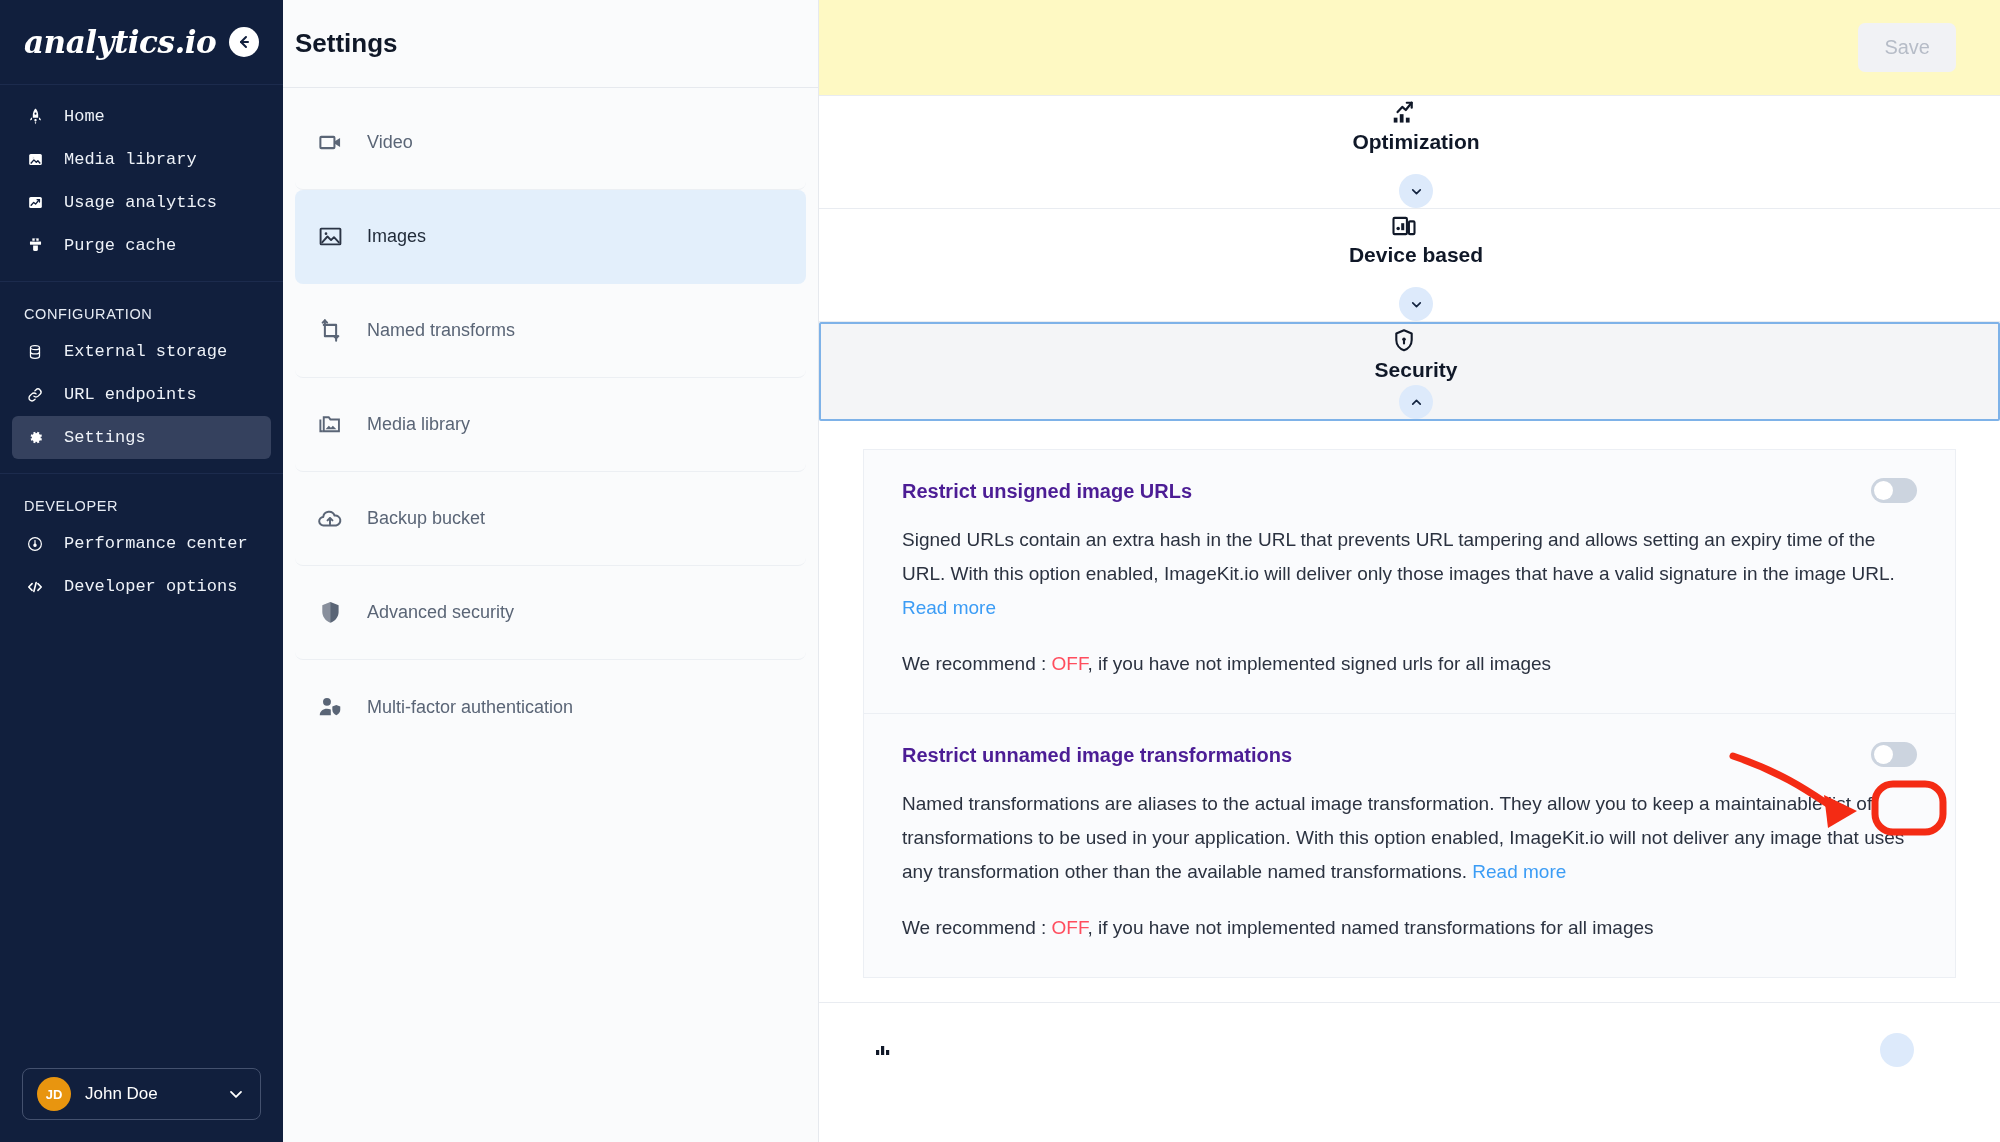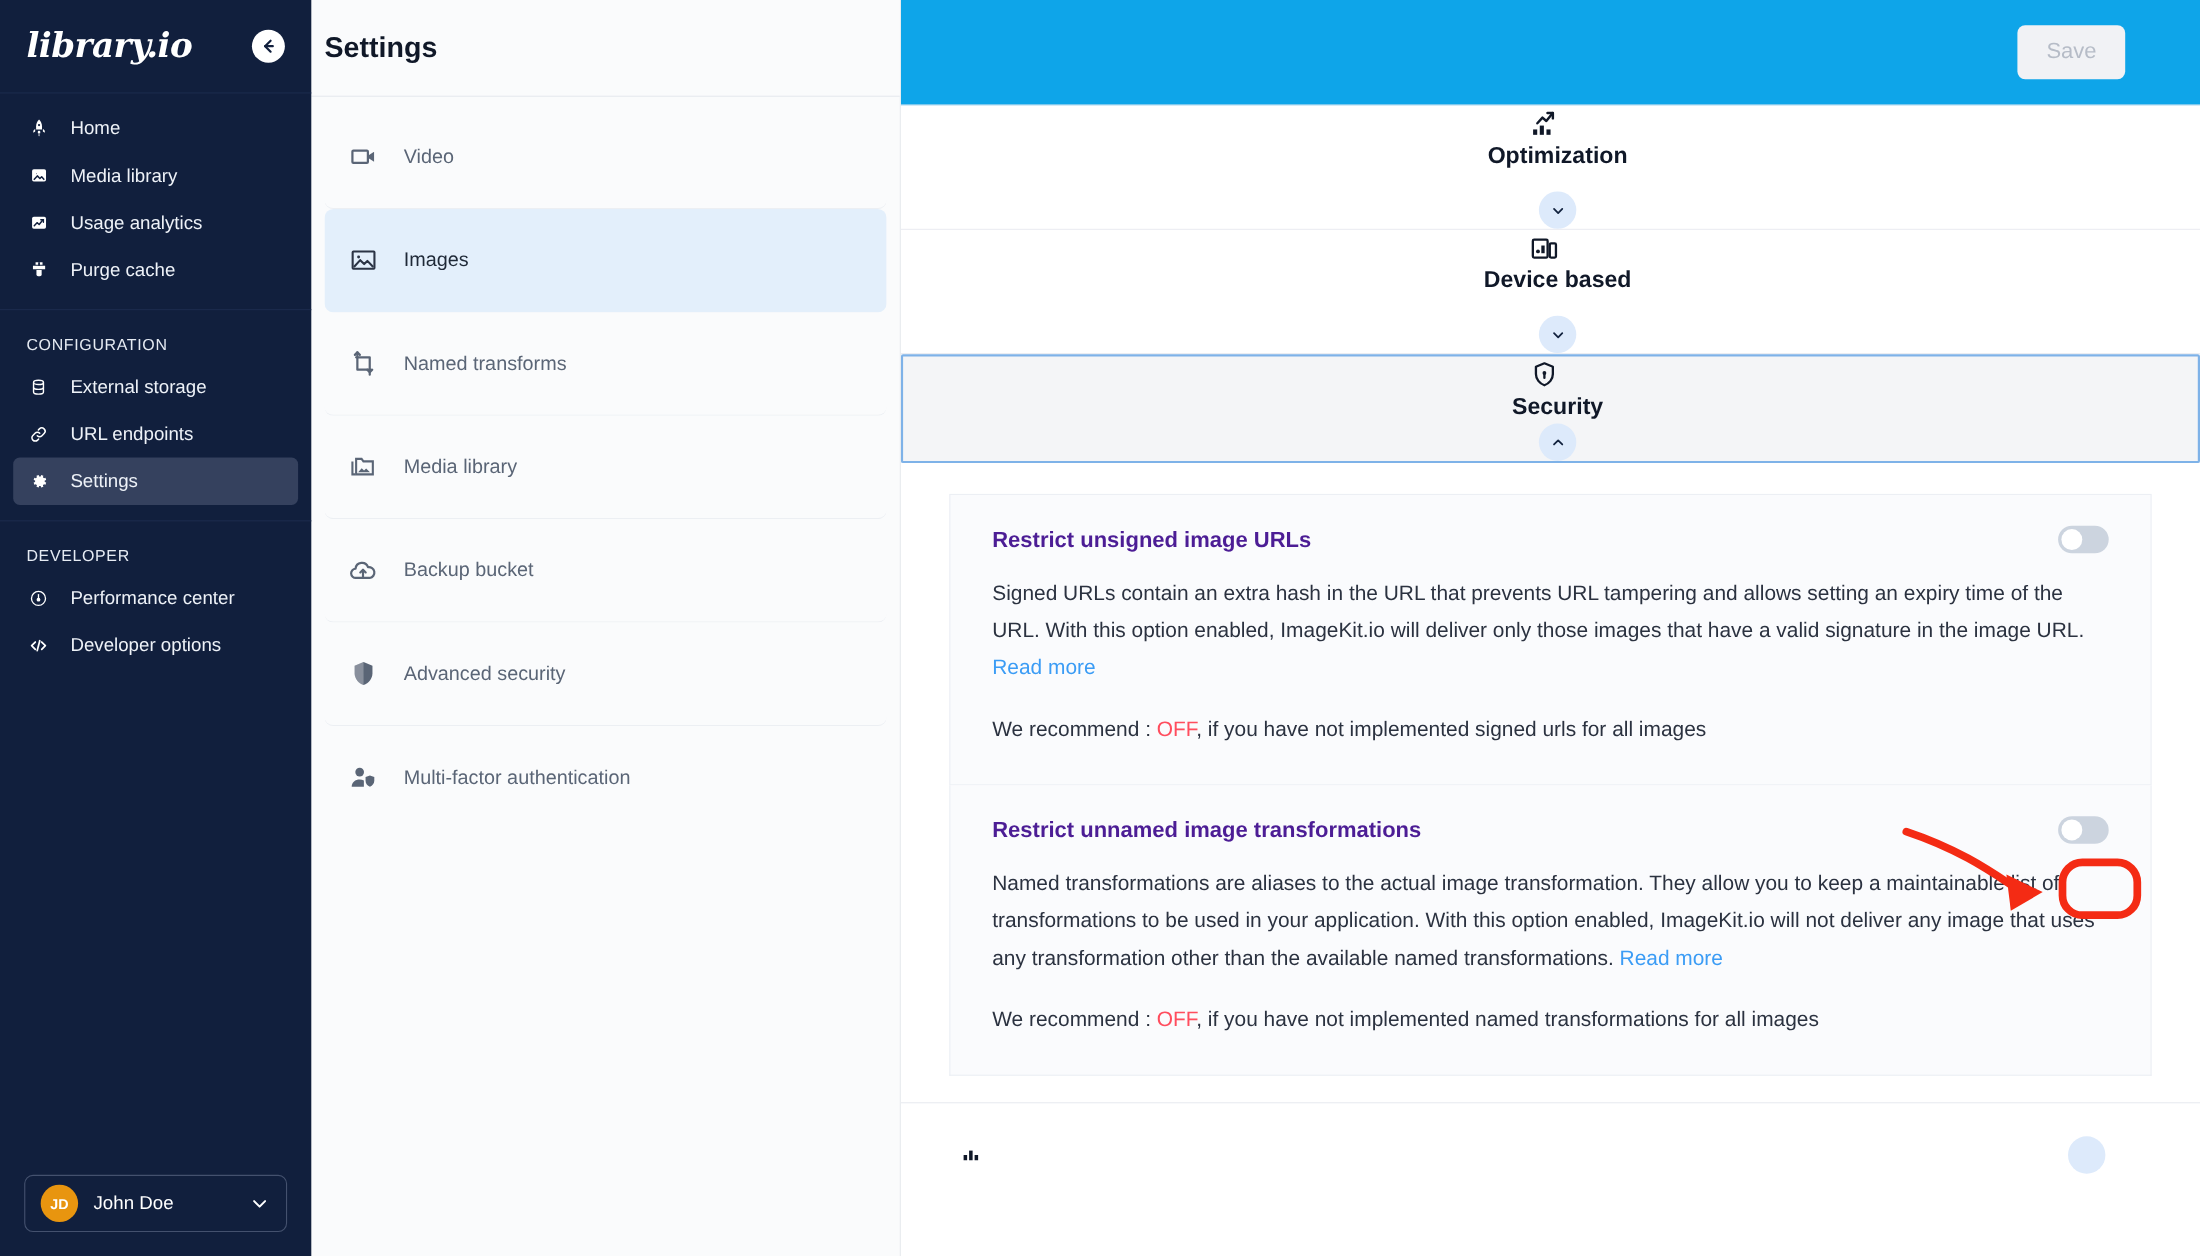--- a/index.html
+++ b/index.html
@@ -45,20 +45,21 @@
   .nav-group.bordered { border-bottom: 1px solid #1c2b4d; padding-bottom: 14px; }
   .nav-item {
     display: flex; align-items: center;
     height: 43px;
     padding: 0 12px;
     border-radius: 6px;
     color: #eef2f8;
     font-size: 17px;
     cursor: pointer;
     margin-bottom: 0px;
+    font-family: Liberation Mono, monospace;
   }
   .nav-item .ic {
     width: 22px; min-width: 22px; height: 22px;
     display: flex; align-items: center; justify-content: center;
     margin-right: 18px;
   }
   .nav-item .ic svg { display: block; }
   .nav-item.active { background: #35415e; }
   .nav-section-label {
     font-size: 14.5px;
@@ -134,23 +135,23 @@
   .main {
     flex: 1; height: 1142px;
     background: #ffffff;
     display: flex; flex-direction: column;
     position: relative;
     overflow: hidden;
   }
   .main-head {
     height: 96px; min-height: 96px;
     display: flex; align-items: center; justify-content: flex-end;
-    padding-right: 68px;
+    padding-right: 44px;
     border-bottom: 1px solid #e9ecf1;
-    background: #0ea5e9;
+    background: #fef9c3;
   }
   .save-btn {
     background: #f1f2f5;
     color: #b6bcc7;
     border: none;
     border-radius: 7px;
     font-size: 20px;
     padding: 13px 26px;
     cursor: default;
     font-family: "Liberation Sans", sans-serif;
@@ -251,21 +252,21 @@
   
   .annotation { position: absolute; left: 0; top: 0; width: 2000px; height: 1142px; pointer-events: none; }
 </style>
 </head>
 <body>
 
 <div class="app">
 
   <aside class="sidebar">
     <div class="sidebar-top">
-      <div class="brand">library.io</div>
+      <div class="brand">analytics.io</div>
       <div class="collapse-btn">
         <svg width="16" height="16" viewBox="0 0 16 16">
             <path d="M10 3 L5 8 L10 13" fill="none" stroke="#111f3d" stroke-width="2" stroke-linecap="round" stroke-linejoin="round"></path>
             <line x1="5" y1="8" x2="12" y2="8" stroke="#111f3d" stroke-width="2" stroke-linecap="round"></line>
           </svg>
       </div>
     </div>
 
     <div class="nav-group bordered">
       <div class="nav-item">

